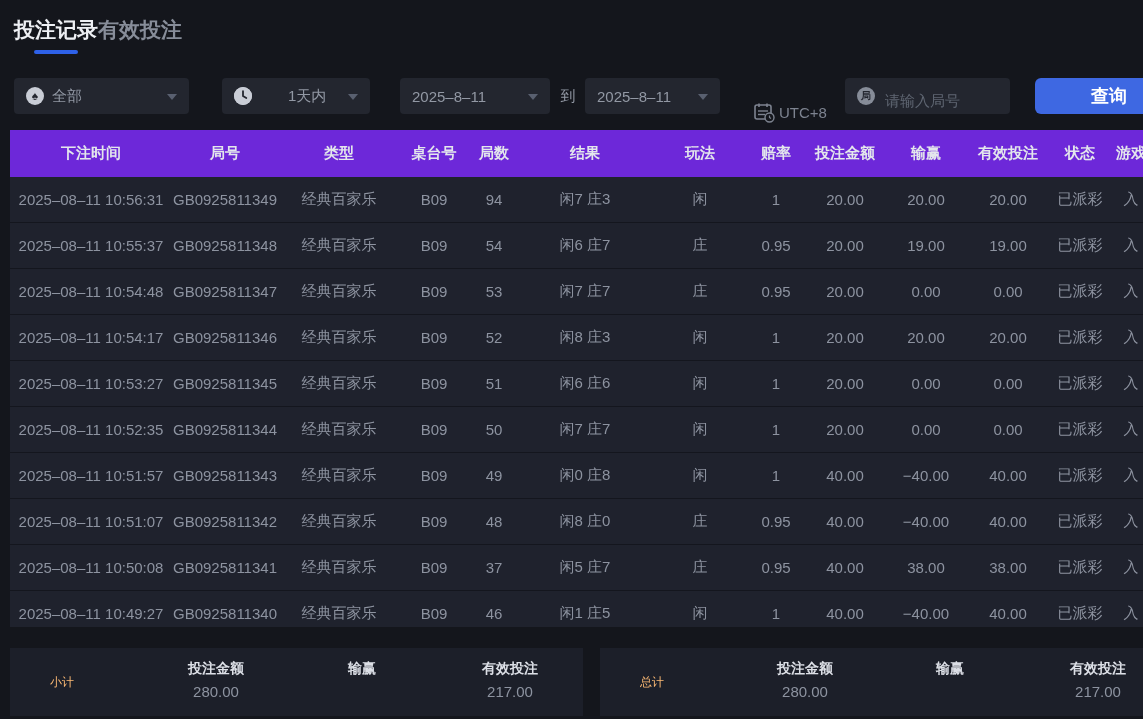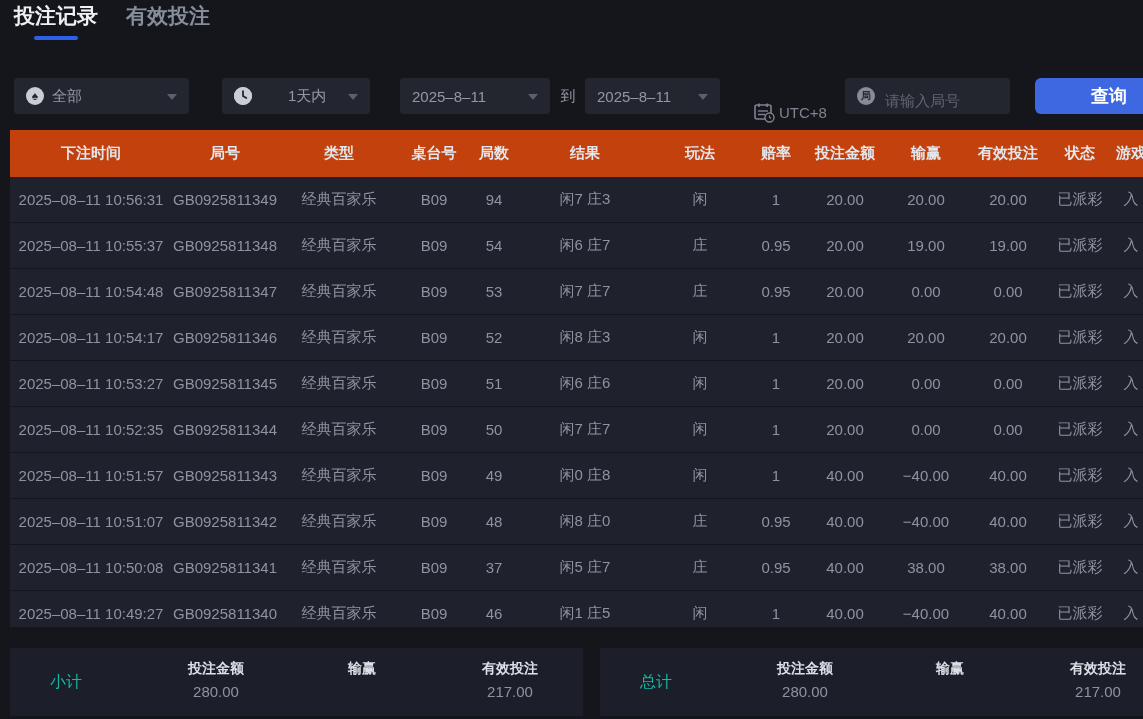--- a/index.html
+++ b/index.html
@@ -3,21 +3,21 @@
 <meta charset="utf-8">
 <style>
   html,body{margin:0;padding:0;}
   body{
     width:1143px;height:719px;overflow:hidden;position:relative;
     background:#14161c;
     font-family:"Liberation Sans","DejaVu Sans",sans-serif;
     -webkit-font-smoothing:antialiased;
   }
   
-  .tabbar{position:absolute;left:14px;top:2px;display:flex;gap:28px;}
+  .tabbar{position:absolute;left:14px;top:16px;display:flex;}
   .tab{font-size:21px;font-weight:bold;color:#878d99;cursor:pointer;position:relative;padding-bottom:10px;}
   .tab.active{color:#eef0f4;}
   .tab.active .underline{
     position:absolute;left:50%;transform:translateX(-50%);bottom:0;
     width:44px;height:4px;border-radius:2px;background:#2e61e8;
   }
   
   .filterbar{position:absolute;left:0;top:78px;width:1143px;height:36px;}
   .ctrl{
     position:absolute;top:0;height:36px;background:#23262f;border-radius:4px;
@@ -48,21 +48,21 @@
   .round-input input::placeholder{color:#5f6672;}
   .search-btn{
     position:absolute;left:1035px;top:0;width:148px;height:36px;background:#3e68e2;
     border:none;border-radius:6px;color:#ffffff;font-size:18px;font-weight:bold;
     cursor:pointer;font-family:inherit;
   }
   
   .table-wrap{position:absolute;left:10px;top:130px;width:1133px;height:497px;overflow:hidden;}
   table.records{border-collapse:collapse;table-layout:fixed;width:1144px;}
   table.records th{
-    background:#c2410c;color:#e3e6ec;font-size:15px;font-weight:bold;height:47px;
+    background:#6d28d9;color:#e3e6ec;font-size:15px;font-weight:bold;height:47px;
     text-align:center;padding:0;
   }
   table.records td{
     background:#1f222d;color:#8d93a0;font-size:15px;height:45px;text-align:center;
     padding:0;border-top:1px solid #14161e;white-space:nowrap;overflow:hidden;
   }
   table.records tr:first-child td{border-top:none;}
   td.win-red{color:#d2423a;}
   td.win-green{color:#1cb56d;}
   
@@ -76,21 +76,21 @@
   .records th:nth-child(8),.records td:nth-child(8){width:52px;}
   .records th:nth-child(9),.records td:nth-child(9){width:86px;}
   .records th:nth-child(10),.records td:nth-child(10){width:76px;}
   .records th:nth-child(11),.records td:nth-child(11){width:88px;}
   .records th:nth-child(12),.records td:nth-child(12){width:56px;}
   .records th:nth-child(13),.records td:nth-child(13){width:46px;}
   
   .summary{position:absolute;top:648px;height:68px;background:#1c1f29;}
   .summary.left{left:10px;width:573px;}
   .summary.right{left:600px;width:560px;}
-  .sum-label{position:absolute;left:40px;top:0;height:68px;display:flex;align-items:center;color:#14b8a6;font-size:16px;}
+  .sum-label{position:absolute;left:40px;top:0;height:68px;display:flex;align-items:center;color:#fdba74;font-size:12px;}
   .sum-group{position:absolute;top:12px;width:140px;text-align:center;}
   .sum-group .g-label{color:#dcdfe6;font-size:14px;font-weight:bold;}
   .sum-group .g-value{color:#8d93a0;font-size:15px;margin-top:5px;}
   .sum-group .g-value.green{color:#1cb56d;margin-top:48px;}
   .sum-group.g1{left:136px;}
   .sum-group.g2{left:282px;}
   .sum-group.g3{left:430px;}
   .summary.right .sum-group.g1{left:135px;}
   .summary.right .sum-group.g2{left:280px;}
   .summary.right .sum-group.g3{left:428px;}

